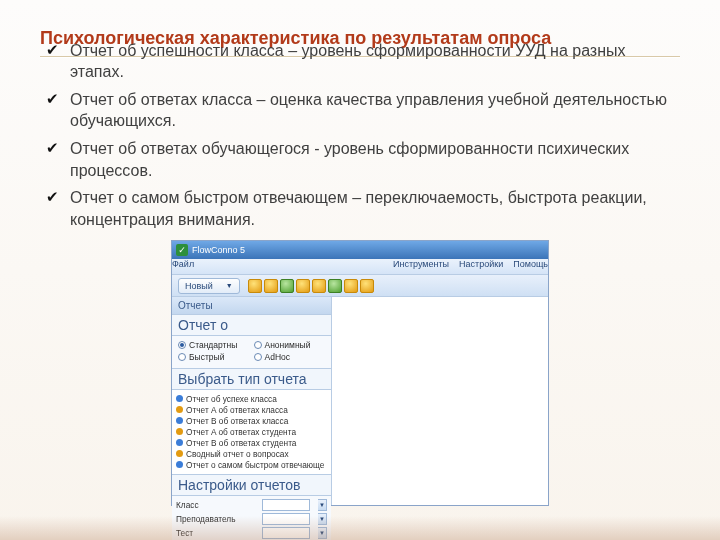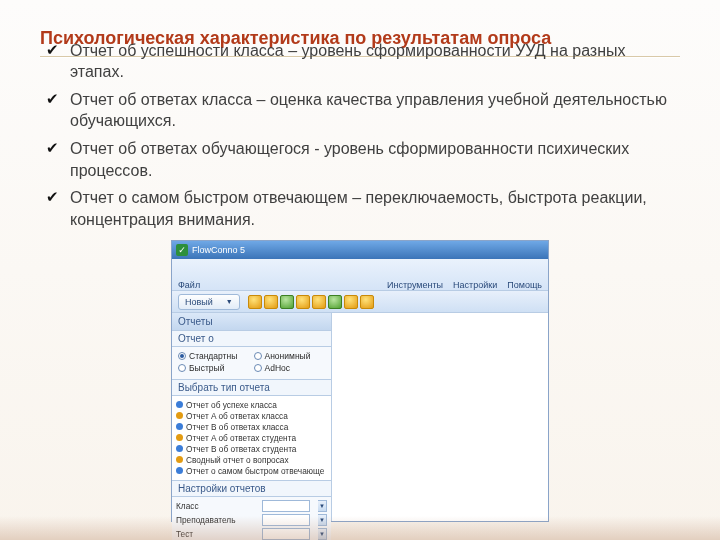--- a/index.html
+++ b/index.html
@@ -67,25 +67,25 @@
   }
   .titlebar .tb-icon {
     width: 12px; height: 12px;
     background: #2d8f3c;
     border-radius: 2px;
     margin-right: 4px;
     display: flex; align-items: center; justify-content: center;
     color: #fff; font-size: 9px;
   }
   .menubar {
-    height: 32px;
+    height: 16px;
     background: linear-gradient(to bottom, #eaf2fc, #d5e4f7);
     display: flex;
-    align-items: flex-end;
-    padding: 0 6px;
+    align-items: flex-start;
+    padding: 0 0;
     font-size: 9px;
     color: #2a4a7a;
     justify-content: space-between;
     border-bottom: 1px solid #b8cce4;
   }
   .menubar .menu-left, .menubar .menu-right { display: flex; gap: 10px; }
   .toolbar {
     height: 22px;
     background: linear-gradient(to bottom, #e8f0fb, #cfe0f4);
     display: flex;
@@ -136,21 +136,21 @@
   .panel-hdr {
     background: linear-gradient(to bottom, #dbe8f8, #c3d7ef);
     color: #3a5a8a;
     font-size: 10px;
     padding: 3px 6px;
     border-bottom: 1px solid #b8cce4;
   }
   .panel-sub {
     background: #f1f6fc;
     color: #3a5a8a;
-    font-size: 10px;
+    font-size: 14px;
     padding: 2px 6px;
     border-bottom: 1px solid #b8cce4;
   }
   .radio-grid {
     display: grid;
     grid-template-columns: 1fr 1fr;
     gap: 2px 4px;
     padding: 4px 6px 6px 6px;
     background: #f6f9fd;
     border-bottom: 1px solid #b8cce4;

